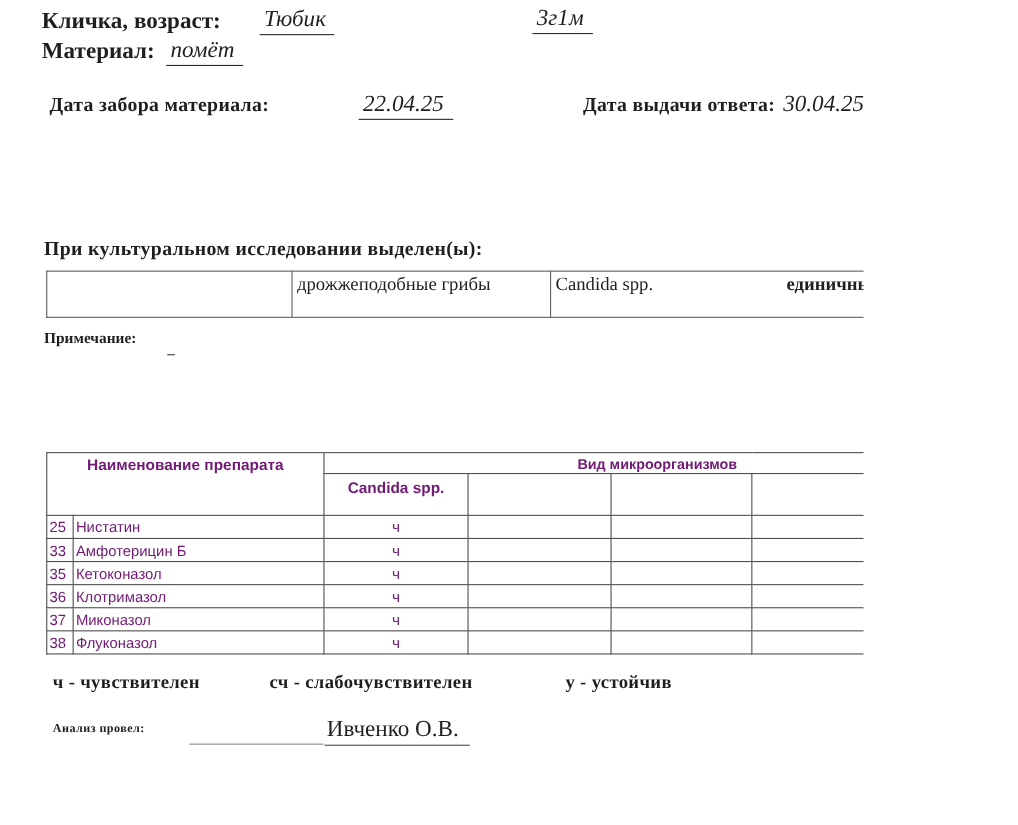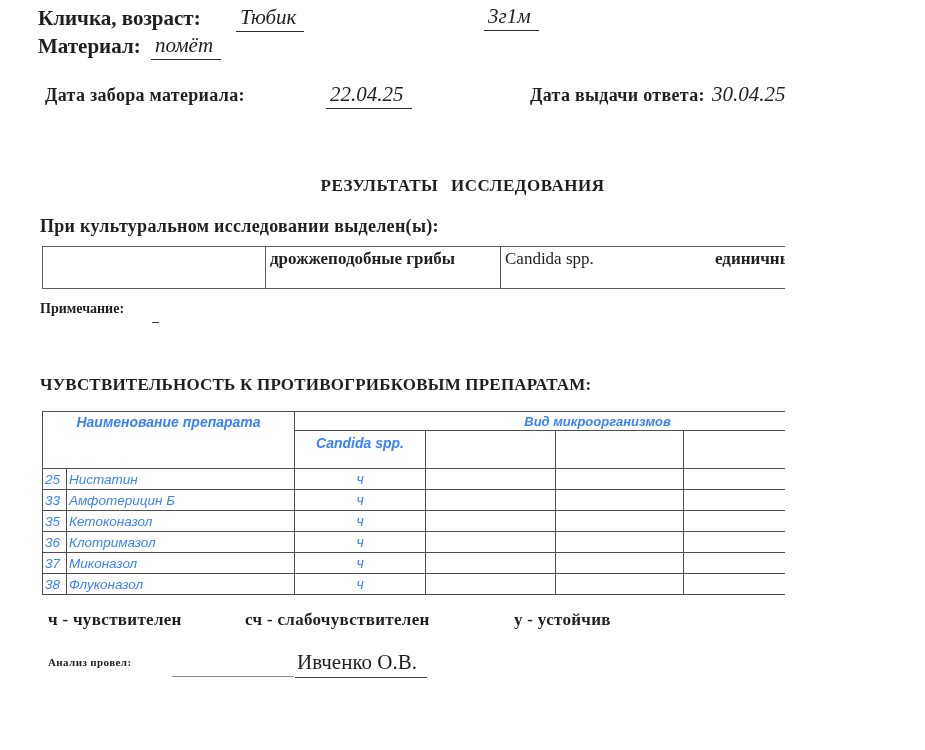--- a/index.html
+++ b/index.html
@@ -25,35 +25,35 @@
   .culture-table {
     position:absolute; left:42px; top:246px; width:848px;
     border-collapse:collapse; table-layout:fixed;
     font-size:17px;
   }
   .culture-table td {
     border:1px solid #5f5f5f; height:42px; vertical-align:top;
     padding:2px 4px 0 4px; overflow:hidden;
   }
   .culture-table td.c1 { width:223px; }
-  .culture-table td.c2 { width:235px; font-weight:bold; }
+  .culture-table td.c2 { width:235px; font-weight:normal; }
   .culture-table td.c3 { width:390px; border-left:1px solid #5f5f5f; }
   .c3-flex { display:flex; justify-content:space-between; padding-right:16px; }
   .c3-left  { font-weight:normal; }
   .c3-right { font-weight:bold; }
 
   .note-dash { position:absolute; left:152px; top:322px; width:7px; border-top:1.5px solid #3a3a3a; }
 
   
   .sens-title { font-weight:bold; font-size:17px; letter-spacing:0.2px; }
   .sens-table {
     position:absolute; left:42px; top:411px; width:858px;
     border-collapse:collapse; table-layout:fixed;
     font-family:"Liberation Sans","DejaVu Sans",sans-serif;
-    font-size:13.5px; color:#3b82f6;font-style:italic;
+    font-size:13.5px; color:#701a75;
   }
   .sens-table th, .sens-table td { border:1px solid #4f4f4f; overflow:hidden; }
   .sens-table th { font-weight:bold; }
   .th-drug { vertical-align:top; padding-top:2px; text-align:center; font-size:14px; height:19px; }
   .th-org  { height:19px; text-align:center; font-size:13px; font-weight:bold; padding:1px 0; }
   .th-sub  { height:38px; vertical-align:top; padding-top:4px; text-align:center; font-size:14px; }
   .sens-table td { height:21px; padding:0 2px; }
   .td-num  { padding-left:3px; }
   .td-drug { padding-left:5px; }
   .td-val  { text-align:center; font-size:14px; }
@@ -76,21 +76,20 @@
   <span class="abs val-it-u" style="left:484px; top:4px;">3г1м</span>
 
   <span class="abs lbl-lg" style="left:38px; top:34px;">Материал:</span>
   <span class="abs val-it-u" style="left:151px; top:33px;">помёт</span>
 
   <span class="abs lbl-md" style="left:45px; top:85px;">Дата забора материала:</span>
   <span class="abs val-it-u" style="left:326px; top:82px;">22.04.25</span>
   <span class="abs lbl-md" style="left:530px; top:85px;">Дата выдачи ответа:</span>
   <span class="abs val-it" style="left:712px; top:82px;">30.04.25</span>
 
-  <div class="results-title" style="top:176px;">РЕЗУЛЬТАТЫ ИССЛЕДОВАНИЯ</div>
 
   <span class="abs lbl-md" style="left:40px; top:216px; font-size:18px;">При культуральном исследовании выделен(ы):</span>
 
   <table class="culture-table">
     <tbody>
         <tr>
       <td class="c1"></td>
       <td class="c2">дрожжеподобные грибы</td>
       <td class="c3">
         <div class="c3-flex">
@@ -98,21 +97,20 @@
           <span class="c3-right">единичные колонии</span>
         </div>
       </td>
     </tr>
   </tbody>
     </table>
 
   <span class="abs lbl-lg" style="left:40px; top:301px; font-size:14px;">Примечание:</span>
   <span class="note-dash"></span>
 
-  <span class="abs sens-title" style="left:40px; top:375px;">ЧУВСТВИТЕЛЬНОСТЬ К ПРОТИВОГРИБКОВЫМ ПРЕПАРАТАМ:</span>
 
   <table class="sens-table">
     <colgroup>
       <col style="width:24px">
         <col style="width:228px">
       <col style="width:131px">
         <col style="width:130px">
       <col style="width:128px">
         <col style="width:125px">
         <col style="width:92px">

